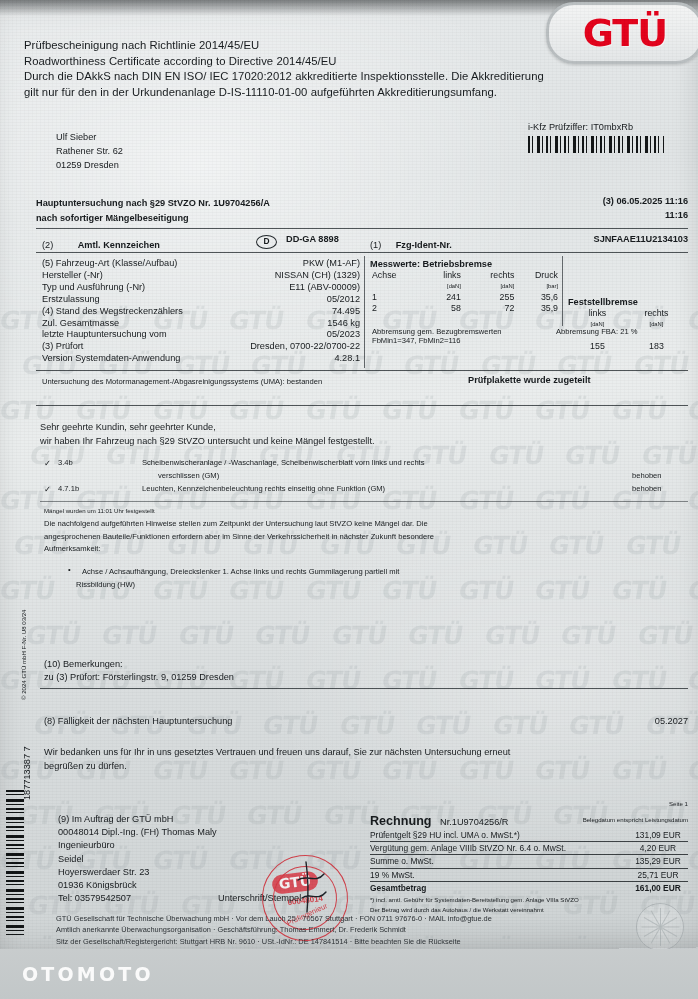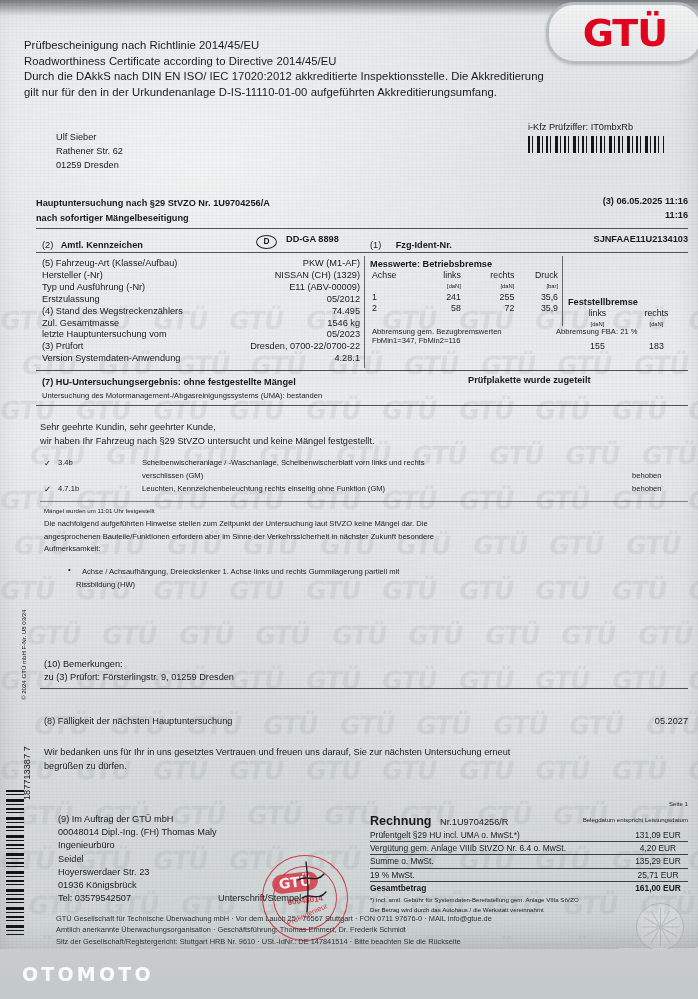--- a/index.html
+++ b/index.html
@@ -273,21 +273,21 @@
         <span>06.05.2025</span>
         <span>11:16</span>
       </div>
       <div class="t-sm b" style="line-height:14px;">11:16</div>
     </div>
 
     <div class="rule" style="left:36px; top:228px; width:652px;"></div>
 
     <div class="abs" style="left:42px; top:234px; width:320px;">
       <span class="t-sm">(2)</span>
-      <span class="t-sm b" style="margin-left:3px;">Amtl. Kennzeichen</span>
+      <span class="t-sm b" style="margin-left:20px;">Amtl. Kennzeichen</span>
       <span class="country-oval" style="position:absolute; left:214px; top:1px;">D</span>
       <span class="t-sm b" style="position:absolute; left:244px; top:0;">DD-GA 8898</span>
     </div>
 
     <div class="abs" style="left:370px; top:234px; width:318px;">
       <span class="t-sm">(1)</span>
       <span class="t-sm b" style="margin-left:10px;">Fzg-Ident-Nr.</span>
       <span class="t-sm b" style="position:absolute; right:0; top:0;">SJNFAAE11U2134103</span>
     </div>
 
@@ -397,41 +397,37 @@
 
     <div class="abs t-xs" style="left:372px; top:327px; width:200px;">
       <div>Abbremsung gem. Bezugbremswerten</div>
       <div>FbMin1=347, FbMin2=116</div>
     </div>
     <div class="abs t-xs" style="left:556px; top:327px; width:140px;">Abbremsung FBA: 21 %</div>
 
     <div class="rule" style="left:36px; top:370px; width:652px;"></div>
 
     <div class="abs" style="left:42px; top:375px; width:420px;">
-      <div class="t-sm b" style="line-height:14px;">
-        <span>(7)</span>
-        <span>HU-Untersuchungsergebnis: ohne festgestellte Mängel</span>
-      </div>
       <div class="t-xs" style="line-height:12px; margin-top:1px;">Untersuchung des Motormanagement-/Abgasreinigungssystems (UMA): bestanden</div>
     </div>
     <div class="abs t-sm b" style="left:468px; top:375px; width:220px;">Prüfplakette wurde zugeteilt</div>
 
     <div class="rule" style="left:36px; top:405px; width:652px;"></div>
 
     <div class="abs" style="left:40px; top:420px; width:560px;">
       <div class="t-sm" style="line-height:14px;">Sehr geehrte Kundin, sehr geehrter Kunde,</div>
       <div class="t-sm" style="line-height:14px;">wir haben Ihr Fahrzeug nach §29 StVZO untersucht und keine Mängel festgestellt.</div>
     </div>
 
     <div class="abs" style="left:44px; top:458px; width:648px;">
       <div style="position:relative; height:26px;">
         <span class="check" style="position:absolute; left:0; top:0;">✓</span>
         <span class="t-xs" style="position:absolute; left:14px; top:0;">3.4b</span>
         <span class="t-xs" style="position:absolute; left:98px; top:0; width:430px;">Scheibenwischeranlage / -Waschanlage, Scheibenwischerblatt vorn links und rechts</span>
-        <span class="t-xs" style="position:absolute; left:98px; top:13px;">verschlissen (GM)</span>
+        <span class="t-xs" style="position:absolute; left:114px; top:13px;">verschlissen (GM)</span>
         <span class="t-xs" style="position:absolute; left:588px; top:13px;">behoben</span>
       </div>
       <div style="position:relative; height:15px;">
         <span class="check" style="position:absolute; left:0; top:0;">✓</span>
         <span class="t-xs" style="position:absolute; left:14px; top:0;">4.7.1b</span>
         <span class="t-xs" style="position:absolute; left:98px; top:0; width:430px;">Leuchten, Kennzeichenbeleuchtung rechts einseitig ohne Funktion (GM)</span>
         <span class="t-xs" style="position:absolute; left:588px; top:0;">behoben</span>
       </div>
     </div>
 

